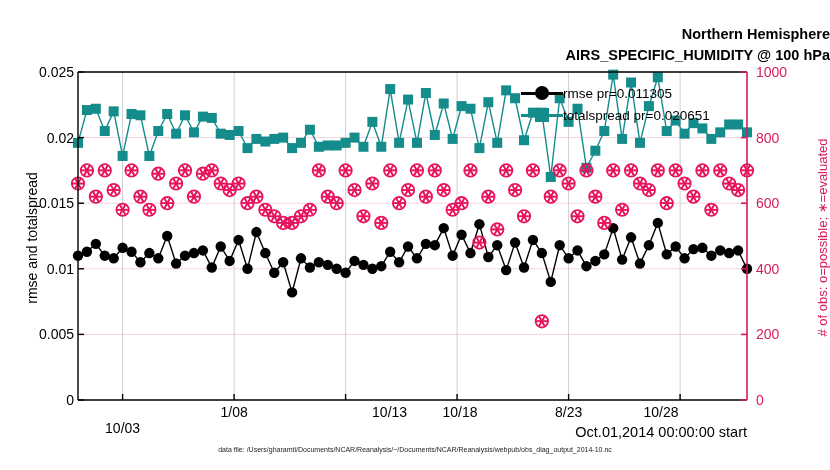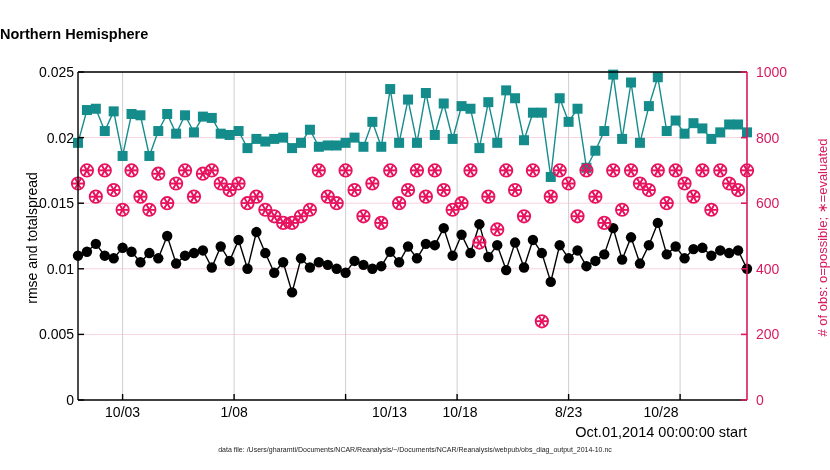--- a/index.html
+++ b/index.html
@@ -18,21 +18,21 @@
     position: absolute;
     left: 0; top: 0;
     width: 830px;
     height: 470px;
   }
   .title-block {
     position: absolute;
     left: 0;
     top: 24px;
     width: 830px;
-    text-align: left;
+    text-align: right;
     pointer-events: none;
   }
   .title-line {
     font-size: 14.5px;
     font-weight: bold;
     color: #000000;
     line-height: 21px;
     letter-spacing: 0px;
   }
   .axis-label-left {
@@ -136,20 +136,21 @@
     white-space: nowrap;
   }
 </style>
 </head>
 <body>
 
 <div id="figure">
 
   <div class="title-block">
     <div class="title-line">Northern Hemisphere</div>
+    <div class="title-line">AIRS_SPECIFIC_HUMIDITY @ 100 hPa</div>
   </div>
 
   <svg id="plot" width="830" height="470" style="position:absolute;left:0;top:0;">
       <line x1="78" y1="334.4" x2="747" y2="334.4" stroke="#F7D3DF" stroke-width="1"></line>
       <line x1="78" y1="268.8" x2="747" y2="268.8" stroke="#F7D3DF" stroke-width="1"></line>
       <line x1="78" y1="203.20000000000002" x2="747" y2="203.20000000000002" stroke="#F7D3DF" stroke-width="1"></line>
       <line x1="78" y1="137.60000000000002" x2="747" y2="137.60000000000002" stroke="#F7D3DF" stroke-width="1"></line>
       <line x1="78" y1="72" x2="747" y2="72" stroke="#F7D3DF" stroke-width="1"></line>
       <line x1="122.6" y1="72" x2="122.6" y2="400" stroke="#CFCFCF" stroke-width="1"></line>
       <line x1="234.1" y1="72" x2="234.1" y2="400" stroke="#CFCFCF" stroke-width="1"></line>
@@ -1033,24 +1034,40 @@
     </div>
   <div id="ytick-right-host">
       <div class="ytick-right" style="top: 400px;">0</div>
       <div class="ytick-right" style="top: 334.4px;">200</div>
       <div class="ytick-right" style="top: 268.8px;">400</div>
       <div class="ytick-right" style="top: 203.2px;">600</div>
       <div class="ytick-right" style="top: 137.6px;">800</div>
       <div class="ytick-right" style="top: 72px;">1000</div>
     </div>
   <div id="xtick-host">
-      <div class="xtick" style="left: 122.6px;">10/03</div>
+      <div class="xtick" style="left: 122.6px; margin-top: 16px;">10/03</div>
       <div class="xtick" style="left: 234.1px;">1/08</div>
       <div class="xtick" style="left: 345.6px; margin-left: 44px;">10/13</div>
       <div class="xtick" style="left: 460px;">10/18</div>
       <div class="xtick" style="left: 568.6px;">8/23</div>
       <div class="xtick" style="left: 661px;">10/28</div>
     </div>
 
+  <div class="legend">
+    <div class="legend-row">
+      <div class="legend-sample">
+        <div class="legend-line" style="background:#000000;"></div>
+        <div class="legend-mark" style="background:#000000;border-radius:50%;"></div>
+      </div>
+      <div class="legend-text">rmse pr=0.011305</div>
+    </div>
+    <div class="legend-row">
+      <div class="legend-sample">
+        <div class="legend-line" style="background:#158C8C;"></div>
+        <div class="legend-mark" style="background:#158C8C;"></div>
+      </div>
+      <div class="legend-text">totalspread pr=0.020651</div>
+    </div>
+  </div>
 
   <div class="footer">data file: /Users/gharamti/Documents/NCAR/Reanalysis/~/Documents/NCAR/Reanalysis/webpub/obs_diag_output_2014-10.nc</div>
 
 </div>
 
 </body></html>

